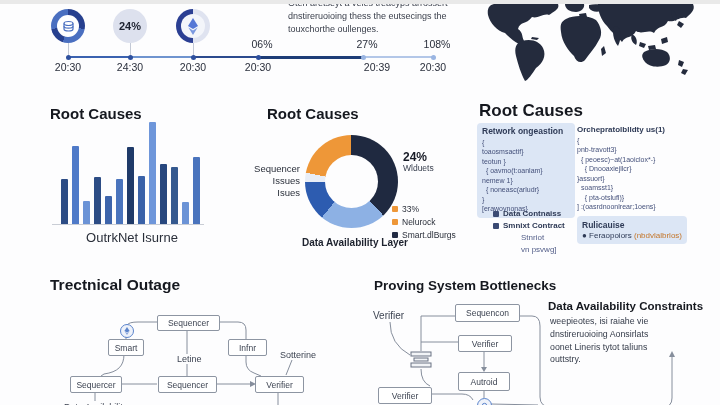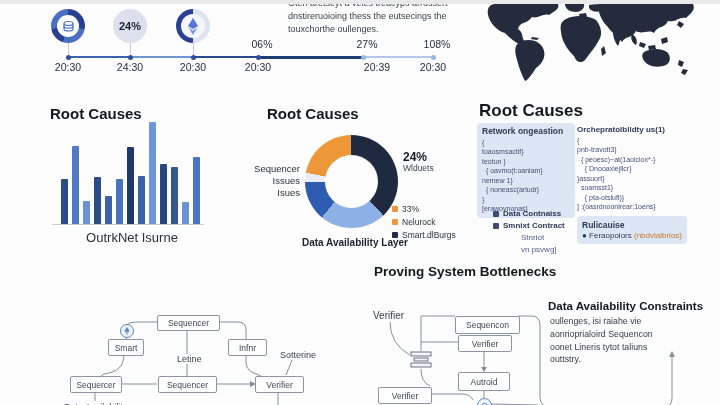--- a/index.html
+++ b/index.html
@@ -262,58 +262,59 @@
 
       <path d="M518,312 L532,312 Q540,312 540,322 L540,393 Q540,403 551,403 L663,403 Q672,403 672,394 L672,352"></path>
     </g>
     <g fill="#868e9c">
       <polygon points="250,377 256,380 250,383"></polygon>
       <polygon points="481,363 487,363 484,368"></polygon>
       <polygon points="669,353 675,353 672,347"></polygon>
     </g>
   </svg>
 
+  <div class="abs h1" style="left:50px;top:272px;font-size:15.5px">Trectnical Outage</div>
   <div class="abs fbox" style="left:157px;top:311px;width:61px;height:14px">Sequencer</div>
   <div class="abs fcirc" style="left:120px;top:320px;width:12px;height:12px">
     <svg width="6" height="8" viewBox="0 0 6 8">
         <path d="M3,0 L5.6,4 L3,5.4 L0.4,4 Z" fill="#5b84cc"></path>
         <path d="M3,6 L5.2,4.8 L3,8 L0.8,4.8 Z" fill="#8aa6dd"></path>
       </svg>
   </div>
   <div class="abs fbox" style="left:108px;top:335px;width:34px;height:15px">Smart</div>
   <div class="abs flabel" style="left:175px;top:350px">Letine</div>
   <div class="abs fbox" style="left:228px;top:335px;width:37px;height:15px">Infnr</div>
   <div class="abs flabel" style="left:278px;top:346px">Sotterine</div>
   <div class="abs fbox" style="left:70px;top:372px;width:50px;height:15px">Sequercer</div>
   <div class="abs fbox" style="left:158px;top:372px;width:57px;height:15px">Sequencer</div>
   <div class="abs fbox" style="left:255px;top:372px;width:47px;height:15px">Verifier</div>
   <div class="abs" style="left:64px;top:398px;font-size:9px;color:#3d4452">Data Availability</div>
 
-  <div class="abs h1" style="left:374px;top:260px;font-size:13.5px">Proving System Bottlenecks</div>
+  <div class="abs h1" style="left:374px;top:274px;font-size:13.5px">Proving System Bottlenecks</div>
   <div class="abs" style="left:373px;top:306px;font-size:10px;color:#3d4452">Verifier</div>
-  <div class="abs fbox" style="left:455px;top:312px;width:63px;height:16px">Sequencon</div>
+  <div class="abs fbox" style="left:455px;top:300px;width:63px;height:16px">Sequencon</div>
   <div class="abs fbox" style="left:458px;top:331px;width:52px;height:15px">Verifier</div>
   <div class="abs" style="left:410px;top:347px">
     <svg width="22" height="19" viewBox="0 0 22 19">
         <g fill="#f2f4f7" stroke="#6a7383" stroke-width="1">
           <rect x="1" y="1" width="20" height="4"></rect>
           <rect x="4" y="7" width="14" height="3"></rect>
           <rect x="1" y="12" width="20" height="4"></rect>
         </g>
       </svg>
   </div>
   <div class="abs fbox" style="left:458px;top:368px;width:50px;height:17px">Autroid</div>
   <div class="abs fbox" style="left:378px;top:383px;width:52px;height:15px">Verifier</div>
   <div class="abs fcirc" style="left:477px;top:394px;width:13px;height:13px">
     <svg width="7" height="7" viewBox="0 0 7 7">
         <circle cx="3.5" cy="3.5" r="2.2" fill="none" stroke="#5b84cc" stroke-width="1"></circle>
       </svg>
   </div>
 
   <div class="abs h1" style="left:548px;top:296px;font-size:11.5px">Data Availability Constraints</div>
   <div class="abs panel-body">
-      <div style="white-space: pre;">oullenges, isi raiahe vie</div>
-      <div style="white-space: pre;">aonrioprialoird Sequencon</div>
+      <div style="white-space: pre;">weepieotes, isi raiahe vie</div>
+      <div style="white-space: pre;">dnstireruoioing Aonsirlats</div>
       <div style="white-space: pre;">oonet Lineris tytot taliuns</div>
       <div style="white-space: pre;">outtstry.</div>
     </div>
 
 </div>
 
 </body></html>

